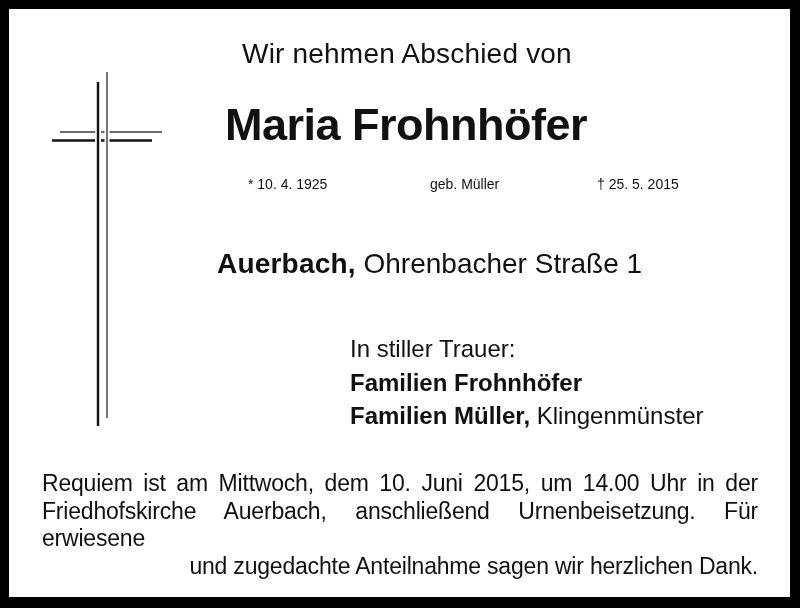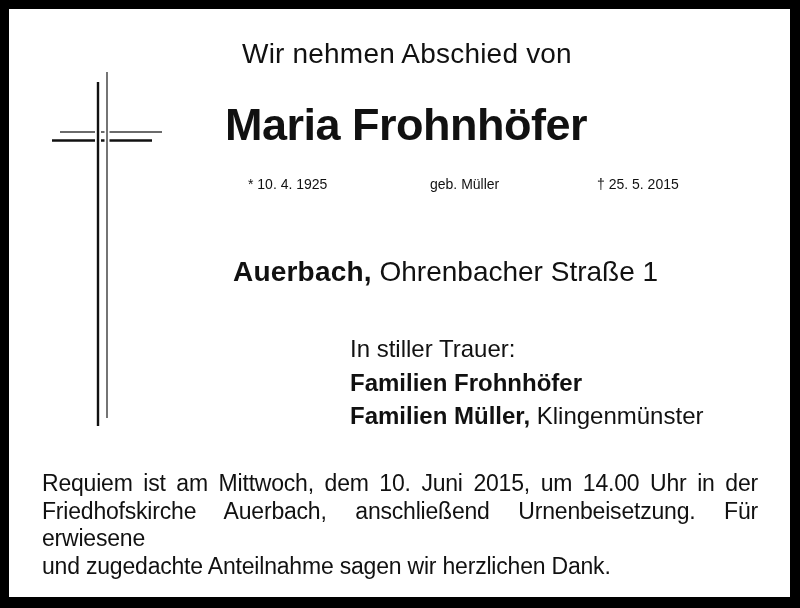--- a/index.html
+++ b/index.html
@@ -44,25 +44,24 @@
   .dates {
     top: 168px;
     font-size: 14px;
     line-height: 1;
   }
   .date-birth { left: 239px; }
   .date-maiden { left: 421px; }
   .date-death { left: 588px; }
 
   .address {
-    left: 224px;
+    left: 208px;
     top: 241px;
     font-size: 28px;
     line-height: 1;
-    margin-top: 8px;
   }
   .address b { letter-spacing: 0.2px; }
 
   .mourning {
     left: 341px;
     top: 323px;
     font-size: 24px;
     line-height: 33.5px;
   }
   .mourning .row { white-space: nowrap; }
@@ -74,21 +73,21 @@
     font-size: 23px;
     line-height: 27.5px;
     white-space: normal;
     letter-spacing: -0.2px;
   }
   .funeral .jline {
     text-align: justify;
     text-align-last: justify;
   }
   .funeral .lline {
-    text-align: left;
+    text-align: right;
   }
 
   .cross-wrap {
     left: 36px;
     top: 56px;
     width: 130px;
     height: 375px;
   }
   b { font-weight: bold; }
 </style>

